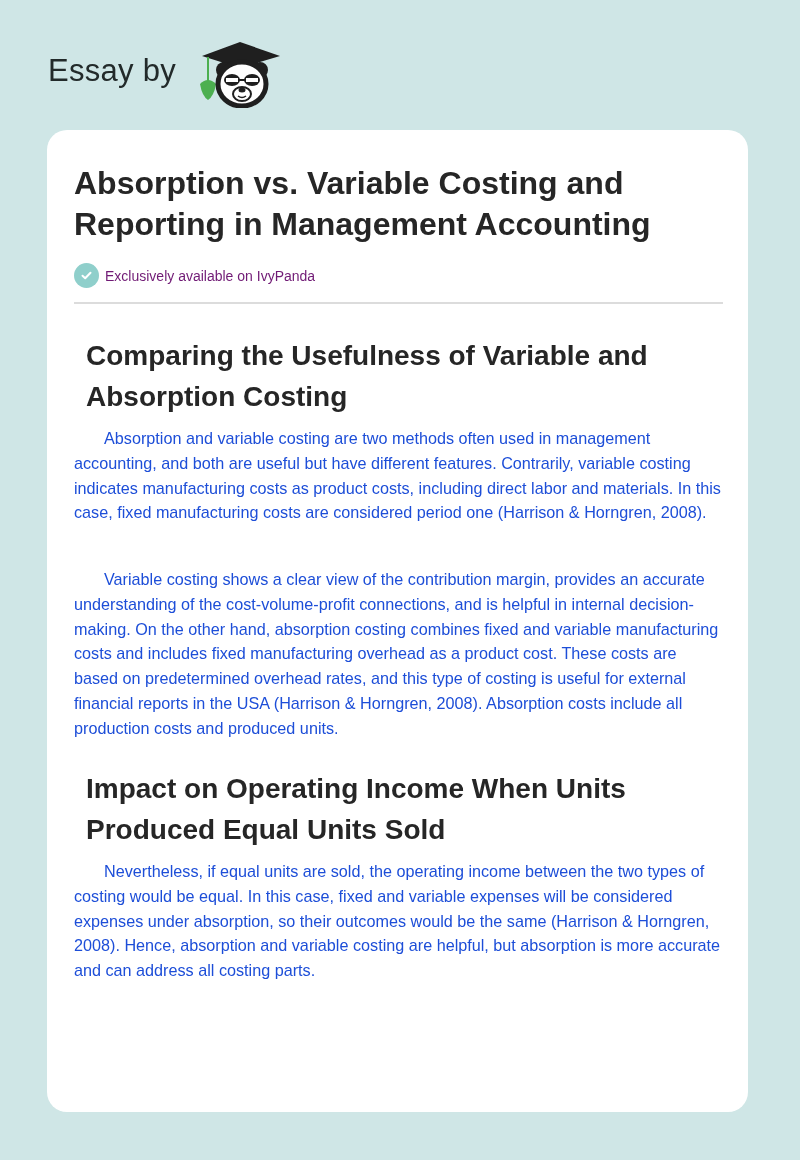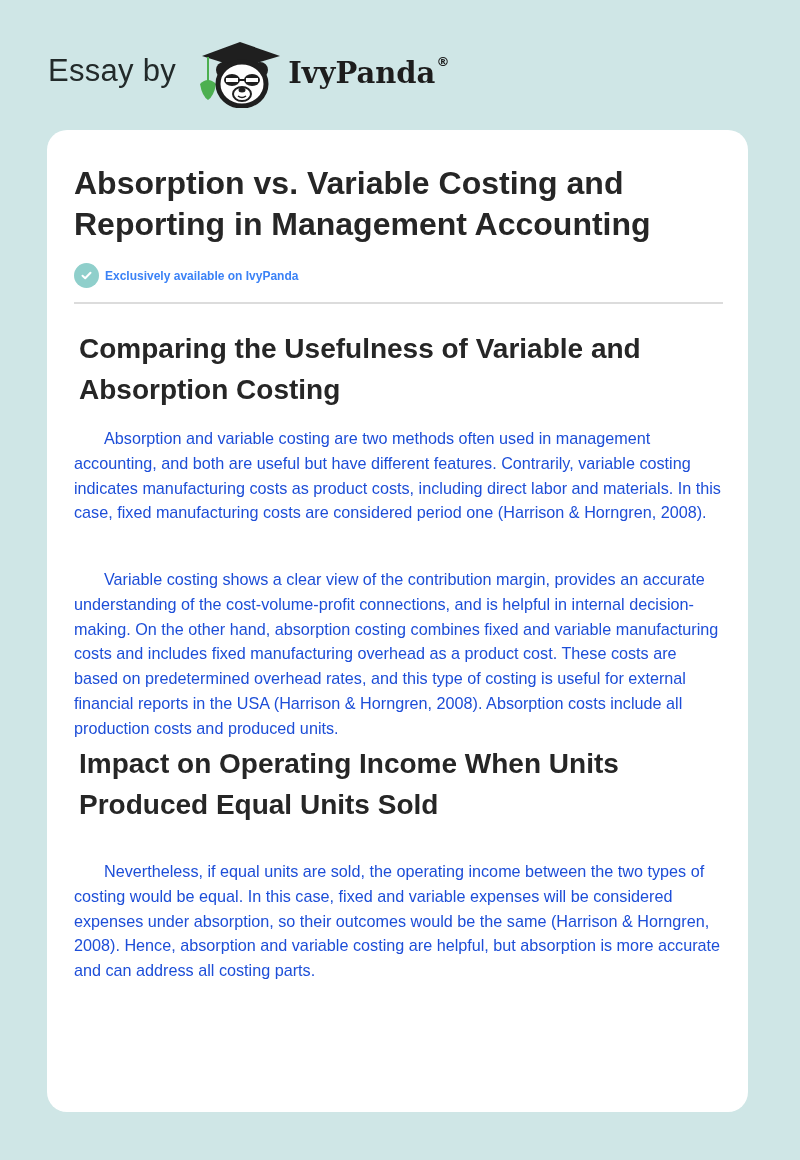--- a/index.html
+++ b/index.html
@@ -98,37 +98,37 @@
       width: 25px;
       height: 25px;
       border-radius: 50%;
       background: #8fcfcb;
       display: flex;
       align-items: center;
       justify-content: center;
       margin-right: 6px;
     }
     .badge-text {
-      font-size: 12px;
-      font-weight: bold;
-      color: #3b82f6;
+      font-size: 14px;
+      font-weight: normal;
+      color: #701a75;
     }
     .divider {
       position: absolute;
       top: 172px;
       left: 0;
       width: 649px;
       height: 2px;
       background: #dcdcdc;
     }
     .h2 {
       position: absolute;
       left: 0;
       width: 650px;
-      margin: 5px;
+      margin: 12px;
       font-size: 28px;
       line-height: 41px;
       font-weight: bold;
       color: #262626;
     }
     .para {
       position: absolute;
       left: 0;
       width: 650px;
       margin: 0;
@@ -161,21 +161,20 @@
         <ellipse cx="58" cy="44" rx="8" ry="6" fill="#1f1f1f"></ellipse>
         <rect x="32" y="42" width="12" height="4" fill="#ffffff"></rect>
         <rect x="52" y="42" width="12" height="4" fill="#ffffff"></rect>
         <line x1="44" y1="44" x2="52" y2="44" stroke="#1f1f1f" stroke-width="2"></line>
 
         <ellipse cx="48" cy="58" rx="9" ry="7" fill="#ffffff" stroke="#1f1f1f" stroke-width="2"></ellipse>
         <ellipse cx="48" cy="54" rx="3.5" ry="2.5" fill="#1f1f1f"></ellipse>
         <path d="M44,60 Q48,63 52,60" stroke="#1f1f1f" stroke-width="1.5" fill="none"></path>
       </svg>
     </span>
-    <span class="logo-word"><span>IvyPanda</span><span class="reg">®</span></span>
   </div>
 </div>
 
 <div class="card">
   <div class="content">
     <h1 class="title">Absorption vs. Variable Costing and Reporting in Management Accounting</h1>
 
     <div class="badge">
       <span class="badge-icon">
         <svg width="13" height="13" viewBox="0 0 13 13">
@@ -186,17 +185,17 @@
     </div>
 
     <div class="divider"></div>
 
     <h2 class="h2" style="top:193px;">Comparing the Usefulness of Variable and Absorption Costing</h2>
 
     <p class="para" style="top:296px;">Absorption and variable costing are two methods often used in management accounting, and both are useful but have different features. Contrarily, variable costing indicates manufacturing costs as product costs, including direct labor and materials. In this case, fixed manufacturing costs are considered period one (Harrison &amp; Horngren, 2008).</p>
 
     <p class="para" style="top:437px;">Variable costing shows a clear view of the contribution margin, provides an accurate understanding of the cost-volume-profit connections, and is helpful in internal decision-making. On the other hand, absorption costing combines fixed and variable manufacturing costs and includes fixed manufacturing overhead as a product cost. These costs are based on predetermined overhead rates, and this type of costing is useful for external financial reports in the USA (Harrison &amp; Horngren, 2008). Absorption costs include all production costs and produced units.</p>
 
-    <h2 class="h2" style="top:608px;">Impact on Operating Income When Units Produced Equal Units Sold</h2>
+    <h2 class="h2" style="top:626px;">Impact on Operating Income When Units Produced Equal Units Sold</h2>
 
     <p class="para" style="top:729px;">Nevertheless, if equal units are sold, the operating income between the two types of costing would be equal. In this case, fixed and variable expenses will be considered expenses under absorption, so their outcomes would be the same (Harrison &amp; Horngren, 2008). Hence, absorption and variable costing are helpful, but absorption is more accurate and can address all costing parts.</p>
   </div>
 </div>
 
 </body></html>

